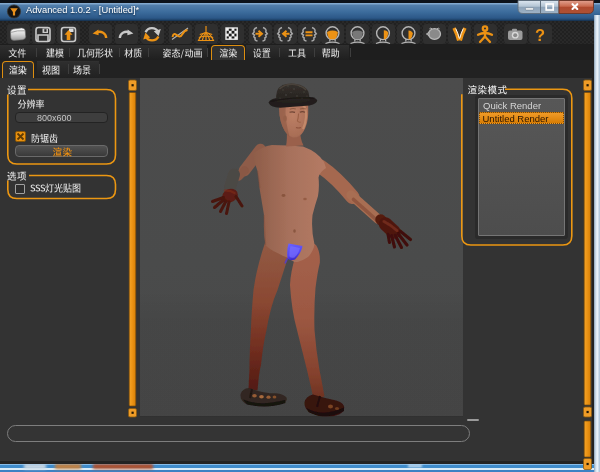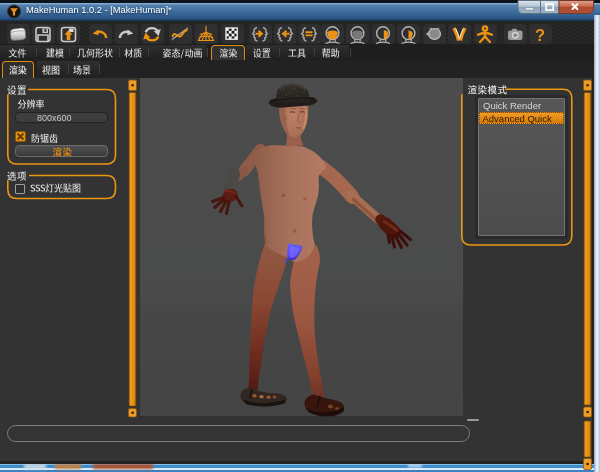--- a/index.html
+++ b/index.html
@@ -1,17 +1,17 @@
 <!DOCTYPE html>
 <html><head><meta charset="utf-8"><style>
 html,body{margin:0;padding:0;width:600px;height:472px;overflow:hidden;background:#323232;}
 *{box-sizing:border-box;}
 </style></head><body>
 <div style="position:absolute;left:0;top:0;width:600px;height:21px;background:linear-gradient(180deg,#0d131b 0,#0d131b 3px,#82a9cf 3px,#82a9cf 4px,#537fac 5px,#3c6c9c 12px,#2c5888 18px,#1e4268 20px,#122a44 21px);"></div>
-<div style="position:absolute;left:26px;top:5px;font:9.3px 'Liberation Sans',sans-serif;color:#ffffff;text-shadow:0 1px 2px rgba(0,20,40,.8)">MakeHuman 1.0.2 - [MakeHuman]*</div>
+<div style="position:absolute;left:26px;top:5px;font:9.3px 'Liberation Sans',sans-serif;color:#ffffff;text-shadow:0 1px 2px rgba(0,20,40,.8)">Advanced 1.0.2 - [Untitled]*</div>
 <div style="position:absolute;left:0;top:21px;width:600px;height:23px;background:conic-gradient(#292929 25%,#212121 0 50%,#292929 0 75%,#212121 0);background-size:4px 4px;"></div>
 <div style="position:absolute;left:6.5px;top:23.5px;width:23px;height:20.5px;background:#2f2f2f;border-radius:4px"></div>
 <div style="position:absolute;left:31.5px;top:23.5px;width:23px;height:20.5px;background:#2f2f2f;border-radius:4px"></div>
 <div style="position:absolute;left:57.0px;top:23.5px;width:23px;height:20.5px;background:#2f2f2f;border-radius:4px"></div>
 <div style="position:absolute;left:88.5px;top:23.5px;width:23px;height:20.5px;background:#2f2f2f;border-radius:4px"></div>
 <div style="position:absolute;left:114.5px;top:23.5px;width:23px;height:20.5px;background:#2f2f2f;border-radius:4px"></div>
 <div style="position:absolute;left:140.5px;top:23.5px;width:23px;height:20.5px;background:#2f2f2f;border-radius:4px"></div>
 <div style="position:absolute;left:168.5px;top:23.5px;width:23px;height:20.5px;background:#2f2f2f;border-radius:4px"></div>
 <div style="position:absolute;left:194.5px;top:23.5px;width:23px;height:20.5px;background:#2f2f2f;border-radius:4px"></div>
 <div style="position:absolute;left:220.5px;top:23.5px;width:23px;height:20.5px;background:#2f2f2f;border-radius:4px"></div>
@@ -55,21 +55,21 @@
 <div style="position:absolute;left:139.5px;top:78.3px;width:323px;height:338.2px;background:linear-gradient(180deg,#4c4c4c 0%,#4a4b4b 55%,#484848 100%)"></div>
 <div style="position:absolute;left:139.5px;top:290px;width:323px;height:126.5px;background:linear-gradient(180deg,rgba(0,0,0,0) 0,rgba(0,0,0,0.05) 30px,rgba(0,0,0,0.05))"></div>
 <div style="position:absolute;left:14.5px;top:112px;width:93px;height:11px;background:#3e3e3e;border:1px solid #232323;border-radius:4px"></div>
 <div style="position:absolute;left:37px;top:113px;font:9px 'Liberation Sans',sans-serif;color:#c4c4c4">800x600</div>
 <div style="position:absolute;left:14.5px;top:130.5px;width:11px;height:11px;background:#ea9210;border:1px solid #8a5706;border-radius:2px"></div>
 <div style="position:absolute;left:14.5px;top:145px;width:93px;height:12px;background:linear-gradient(180deg,#525252,#3a3a3a);border:1px solid #6a6a6a;border-radius:4px"></div>
 <div style="position:absolute;left:14.5px;top:183.5px;width:10px;height:10px;background:#2e2e2e;border:1.2px solid #a0a0a0;border-radius:1px"></div>
 <div style="position:absolute;left:477.5px;top:97.5px;width:87px;height:138.5px;background:linear-gradient(180deg,#575757,#4d4d4d);border:1px solid #757575;box-shadow:0 0 0 3px #2a2a2a;border-radius:1px"></div>
 <div style="position:absolute;left:483px;top:100px;font:9.5px 'Liberation Sans',sans-serif;color:#d5d5d5">Quick Render</div>
 <div style="position:absolute;left:479px;top:111.8px;width:85px;height:12.5px;background:linear-gradient(180deg,#f09b28,#d87d04);border:1px dotted #7a4a08"></div>
-<div style="position:absolute;left:482.5px;top:113px;font:9.5px 'Liberation Sans',sans-serif;color:#2a1503">Advanced Quick</div>
+<div style="position:absolute;left:482.5px;top:113px;font:9.5px 'Liberation Sans',sans-serif;color:#2a1503">Untitled Render</div>
 <div style="position:absolute;left:7px;top:425px;width:463px;height:16.5px;border:1.2px solid #7e7e7e;border-radius:8.5px;background:#343434"></div>
 <div style="position:absolute;left:466.5px;top:418.5px;width:12px;height:2.4px;background:#9a9a9a;border-radius:1.2px"></div>
 <div style="position:absolute;left:0;top:460.5px;width:600px;height:3.5px;background:#232323"></div>
 <div style="position:absolute;left:0;top:464px;width:594px;height:8px;overflow:hidden;background:linear-gradient(180deg,#86bce9 0 1px,#3f8ccb 1px 55%,#d9ecf8 55% 70%,#3b82c4 70% 100%)">
     <div style="position:absolute;left:24px;top:0;width:22px;height:5px;background:#cdd9e4;filter:blur(1.5px)"></div>
     <div style="position:absolute;left:55px;top:0;width:26px;height:5px;background:#c8803c;filter:blur(1.5px)"></div>
     <div style="position:absolute;left:93px;top:0;width:60px;height:5px;background:#b54f28;filter:blur(1.5px)"></div>
     <div style="position:absolute;left:408px;top:1px;width:14px;height:2px;background:#e8f2fa;filter:blur(0.8px)"></div>
   </div>
 <div style="position:absolute;left:593.5px;top:14.5px;width:6.5px;height:457.5px;background:linear-gradient(90deg,#8ea3b5,#cfdeed 30%,#eef5fb 55%,#a9c0d6)"></div>

